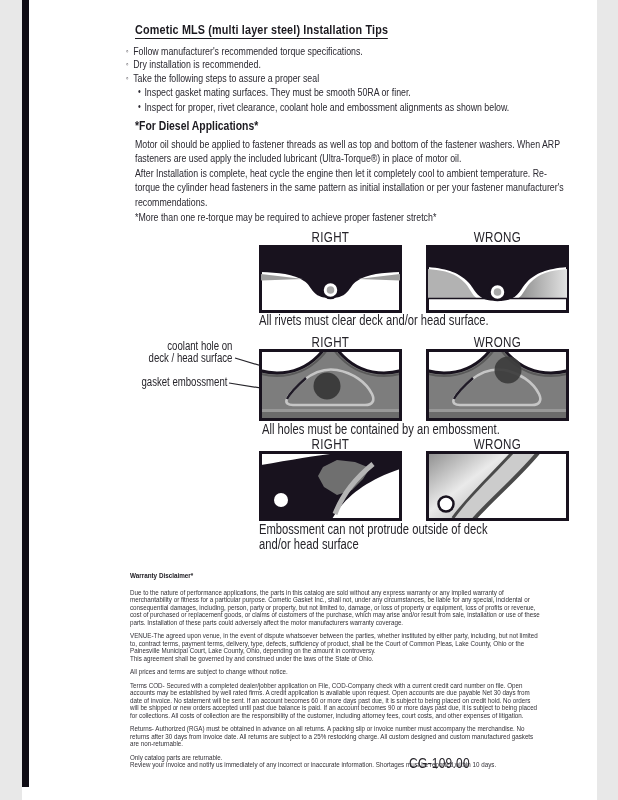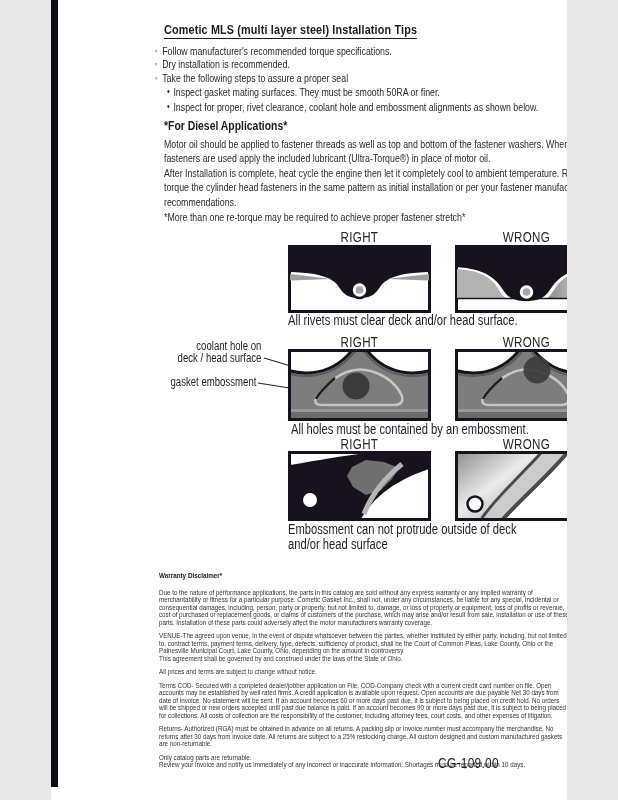--- a/index.html
+++ b/index.html
@@ -1,19 +1,19 @@
 <!DOCTYPE html>
 <html><head>
 <meta charset="utf-8">
 <style>
   * { margin:0; padding:0; box-sizing:border-box; }
   html,body { background:#e8e8e8; }
   body { font-family:"Liberation Sans","DejaVu Sans",sans-serif; }
   #page {
-    position:relative; width:516px; height:800px; margin:0 auto;
+    position:relative; width:575px; height:800px; margin:0 auto;
     background:#ffffff; overflow:hidden; color:#26242a;
   }
   .cx { transform:scaleX(0.8); transform-origin:0 0; }
   .abs { position:absolute; }
 
   
   .scan-bar { position:absolute; left:0; top:8; width:7px; height:787px; background:#0f0c14; }
 
   
   .doc-title {

